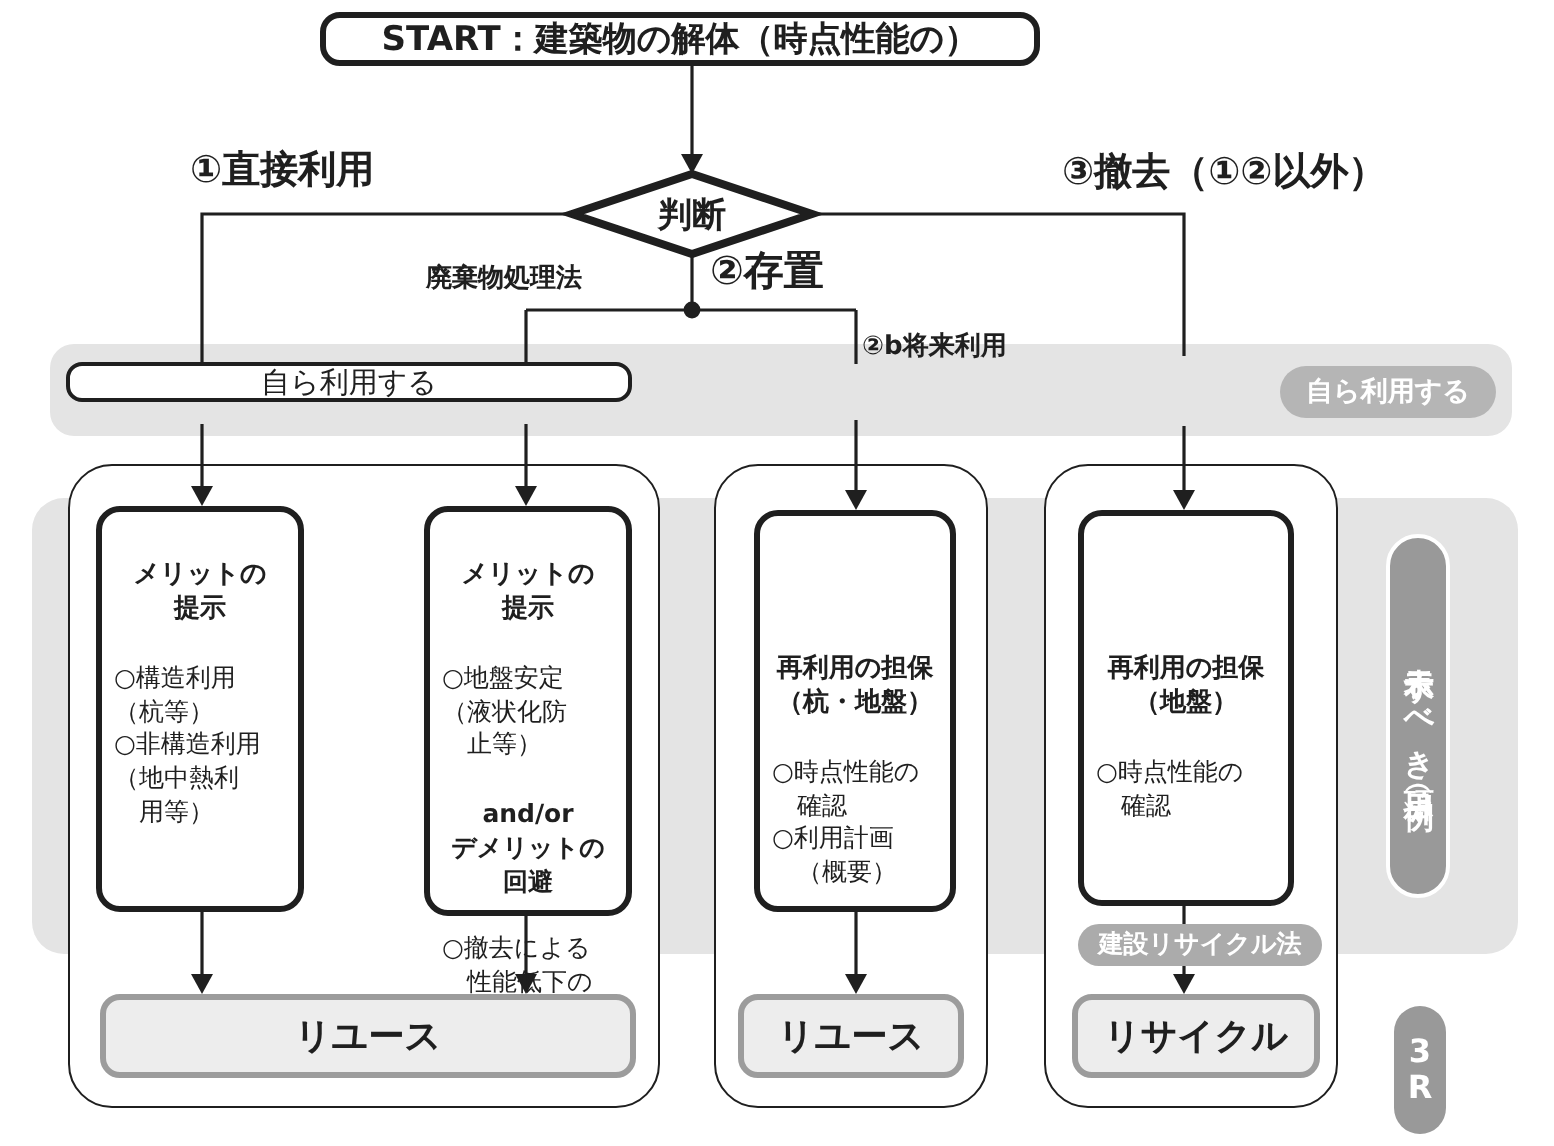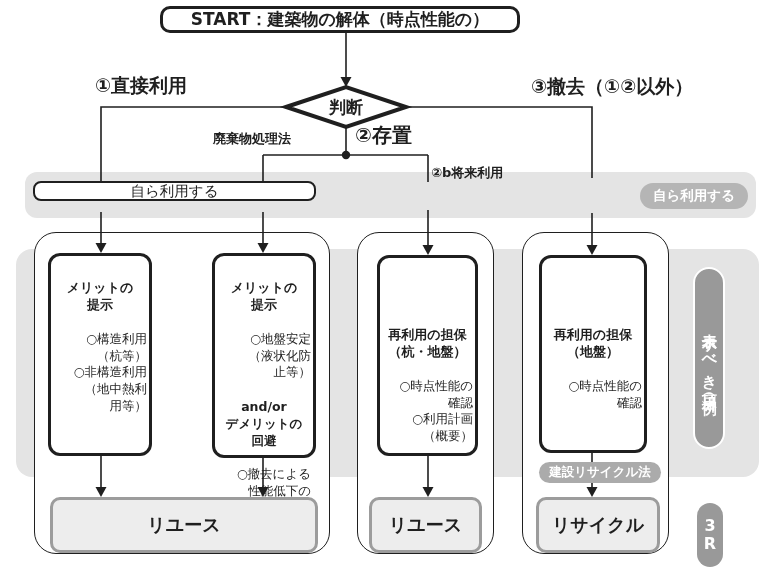--- a/index.html
+++ b/index.html
@@ -45,25 +45,25 @@
   .container{background:#fff;border:1.6px solid var(--ink);border-radius:22px;top:232px;height:322px;}
   .c1{left:34px;width:296px;}
   .c2{left:357px;width:137px;}
   .c3{left:522px;width:147px;}
   .ibox{background:#fff;border:3px solid var(--ink);border-radius:12px;padding-top:7px;font-size:12.5px;line-height:1.34;}
   .ib1{left:48px;top:253px;width:104px;height:203px;}
   .ib2{left:212px;top:253px;width:104px;height:205px;}
   .ib3{left:377px;top:255px;width:101px;height:201px;padding-top:52px;}
   .ib4{left:539px;top:255px;width:108px;height:198px;padding-top:52px;}
   .ihead{font-weight:bold;text-align:center;font-size:13px;}
-  .ibody{text-align:right;padding:1px 2px 0 6px;}
+  .ibody{text-align:left;padding:1px 2px 0 6px;}
   .imid{font-weight:bold;text-align:center;padding-top:2px;}
   
   .outcome{background:var(--outcome-fill);border:3px solid var(--outcome-border);border-radius:10px;
-           top:497px;height:56px;display:flex;align-items:center;justify-content:center;
+           top:497px;height:42px;display:flex;align-items:center;justify-content:center;
            font-weight:bold;font-size:18px;}
   .o1{left:50px;width:268px;}
   .o2{left:369px;width:113px;}
   .o3{left:536px;width:124px;}
   
   .recycle-law{left:539px;top:462px;width:122px;height:21px;background:var(--pill-mid);border-radius:11px;font-size:12.5px;}
   .display-items{left:693px;top:267px;width:32px;height:182px;background:var(--pill-dark);
                  border:2px solid #fff;border-radius:18px;writing-mode:vertical-rl;
                  letter-spacing:2px;font-size:15px;}
   .three-r{left:697px;top:487px;width:26px;height:64px;background:var(--pill-dark);border-radius:13px;

